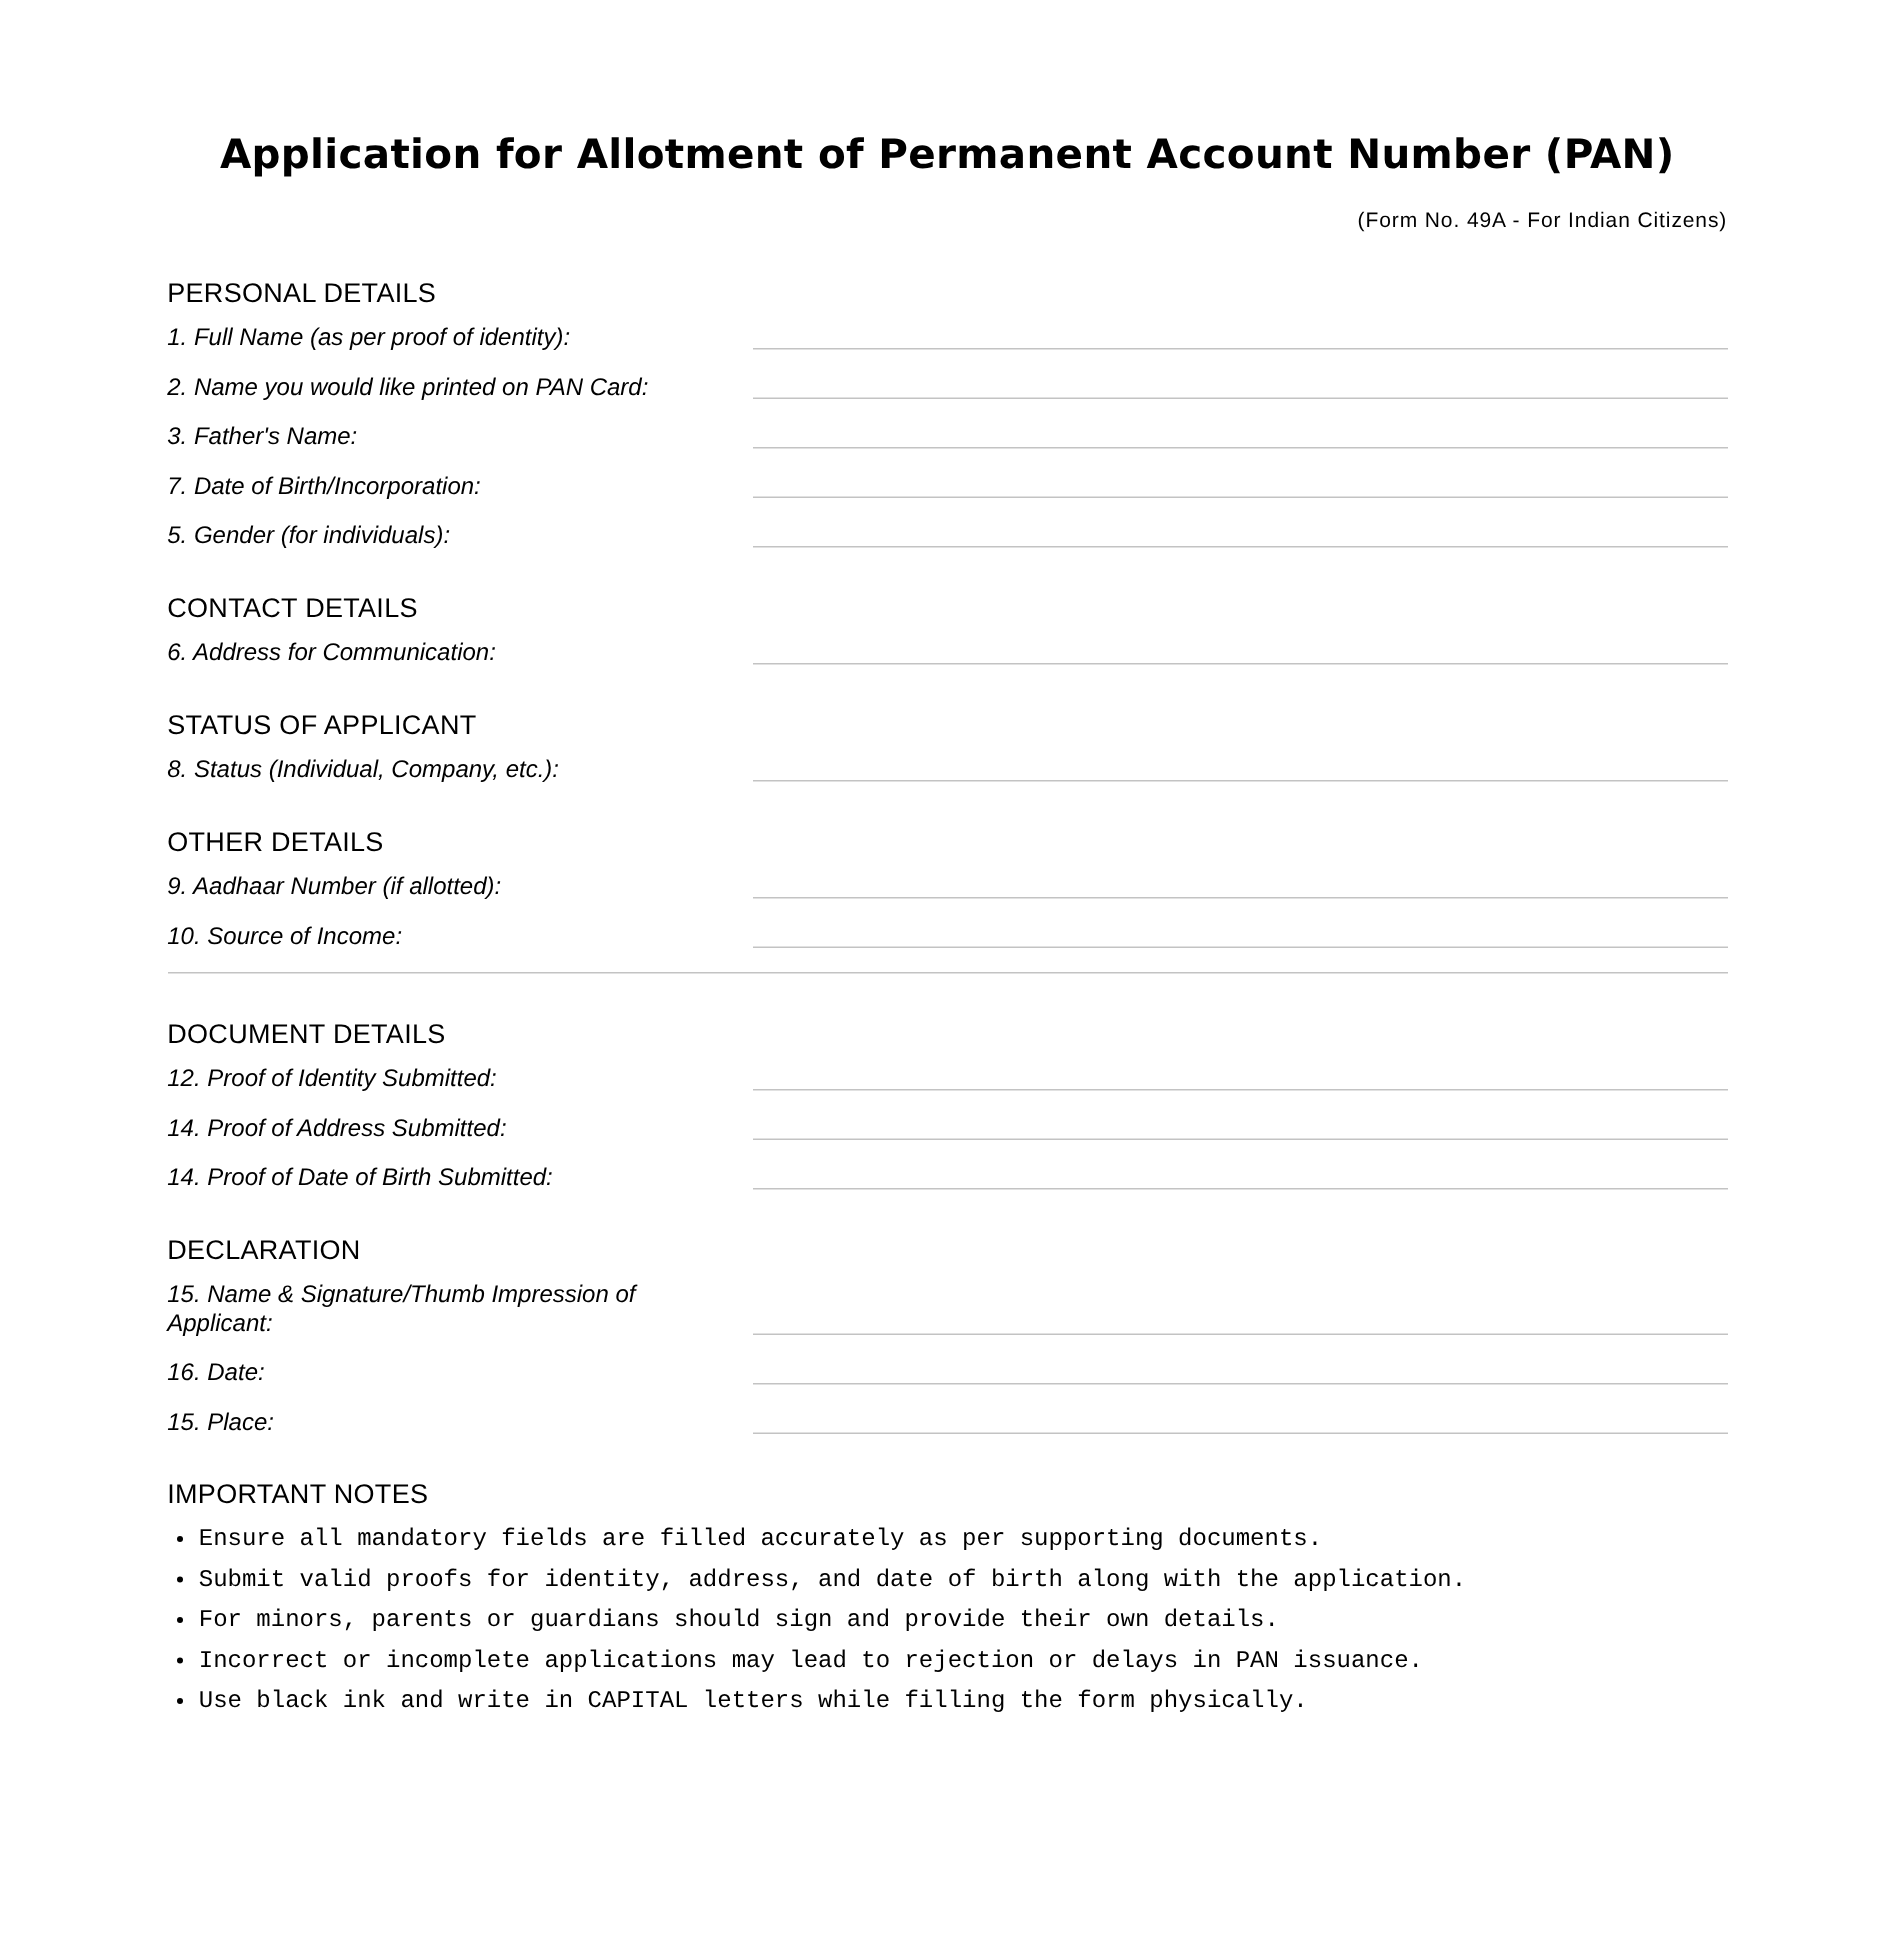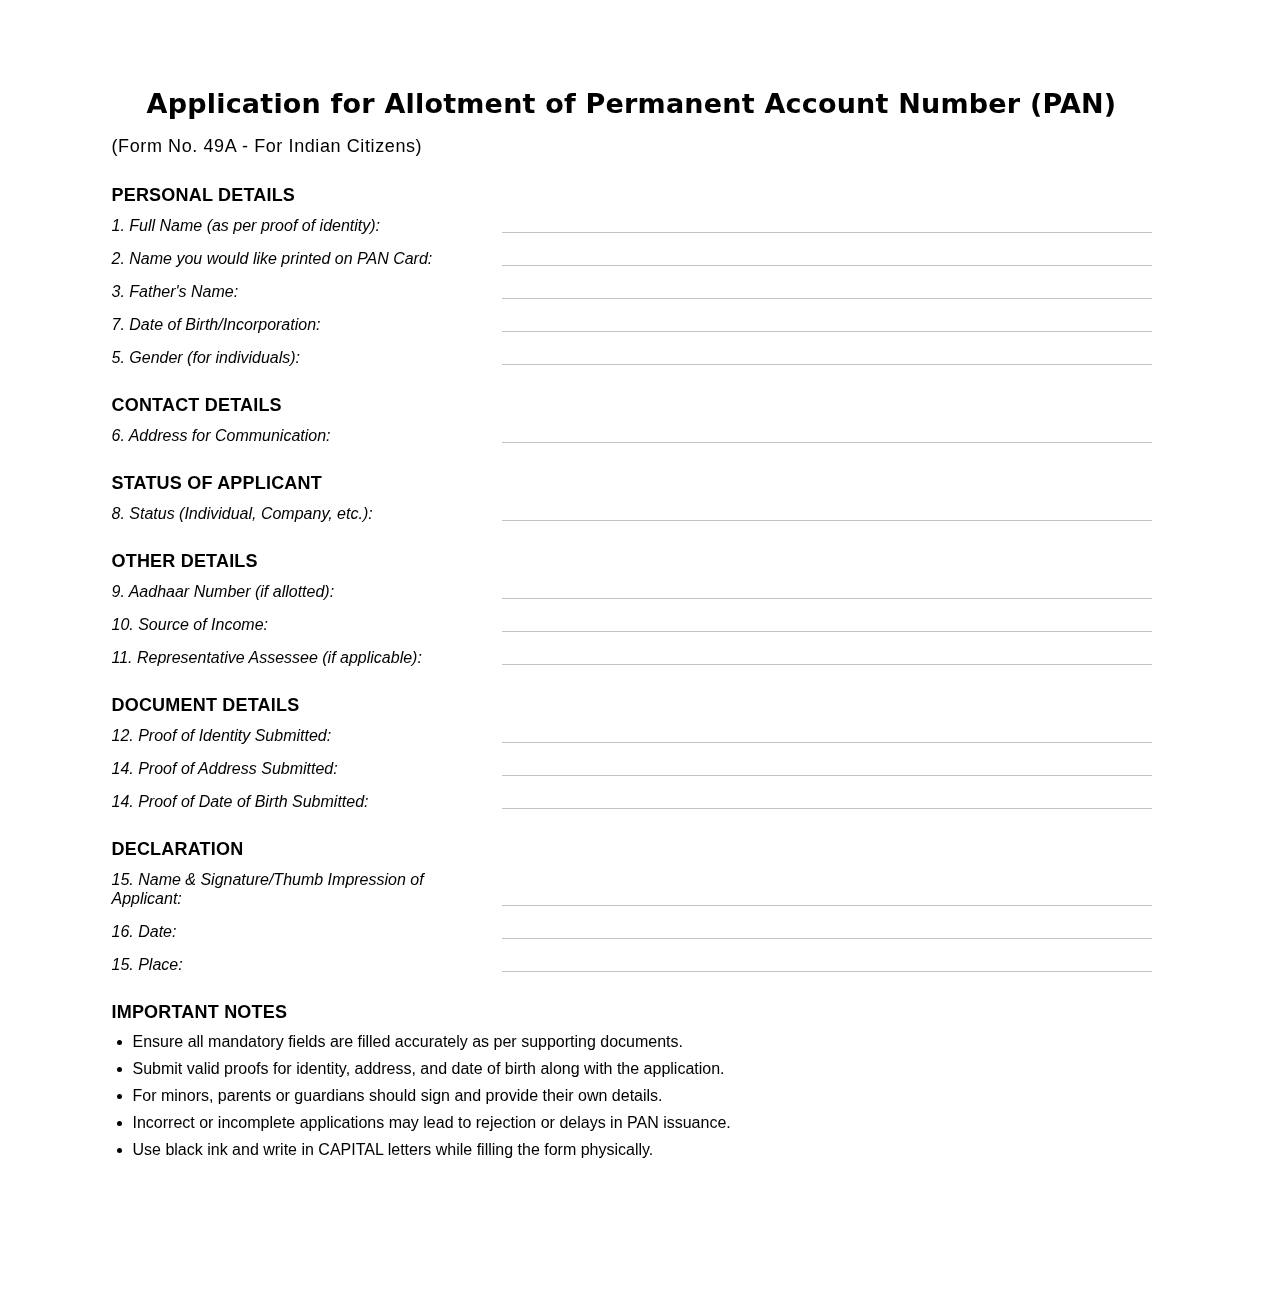--- a/index.html
+++ b/index.html
@@ -23,29 +23,29 @@
   .form-title {
     margin: 0;
     text-align: center;
     font-family: "DejaVu Sans", "Liberation Sans", sans-serif;
     font-weight: bold;
     font-size: 27px;
     line-height: 32px;
     letter-spacing: 0.2px;
   }
   .form-subtitle {
-    text-align: left;
+    text-align: right;
     margin-top: 16px;
-    font-size: 18px;
+    font-size: 14px;
     line-height: 21px;
     letter-spacing: 0.6px;
   }
   .sec-heading {
     font-size: 18px;
-    font-weight: bold;
+    font-weight: normal;
     line-height: 21px;
     letter-spacing: 0.2px;
     margin: 28px 0 10px 0;
   }
   .field-row {
     display: flex;
     align-items: flex-end;
     margin-bottom: 14px;
   }
   .field-label {
@@ -61,20 +61,21 @@
     height: 0;
     border-bottom: 1.5px solid #c3c3c3;
     margin-bottom: 2px;
   }
   .notes-heading {
   }
   .notes-list {
     margin: 2px 0 0 0;
     padding-left: 21px;
     list-style-type: disc;
+    font-family: Liberation Mono, monospace;
   }
   .notes-list li {
     margin-bottom: 9px;
     line-height: 18px;
   }
 </style>
 </head>
 <body>
 
 <div class="page">
@@ -123,21 +124,20 @@
         <h3 class="sec-heading">OTHER DETAILS</h3>
         <div class="field-row">
           <div class="field-label">9. Aadhaar Number (if allotted):</div>
           <div class="field-line"></div>
         </div>
         <div class="field-row">
           <div class="field-label">10. Source of Income:</div>
           <div class="field-line"></div>
         </div>
         <div class="field-row">
-          <div class="field-label">11. Representative Assessee (if applicable):</div>
           <div class="field-line"></div>
         </div>
       </div>
       <div class="section">
         <h3 class="sec-heading">DOCUMENT DETAILS</h3>
         <div class="field-row">
           <div class="field-label">12. Proof of Identity Submitted:</div>
           <div class="field-line"></div>
         </div>
         <div class="field-row">

